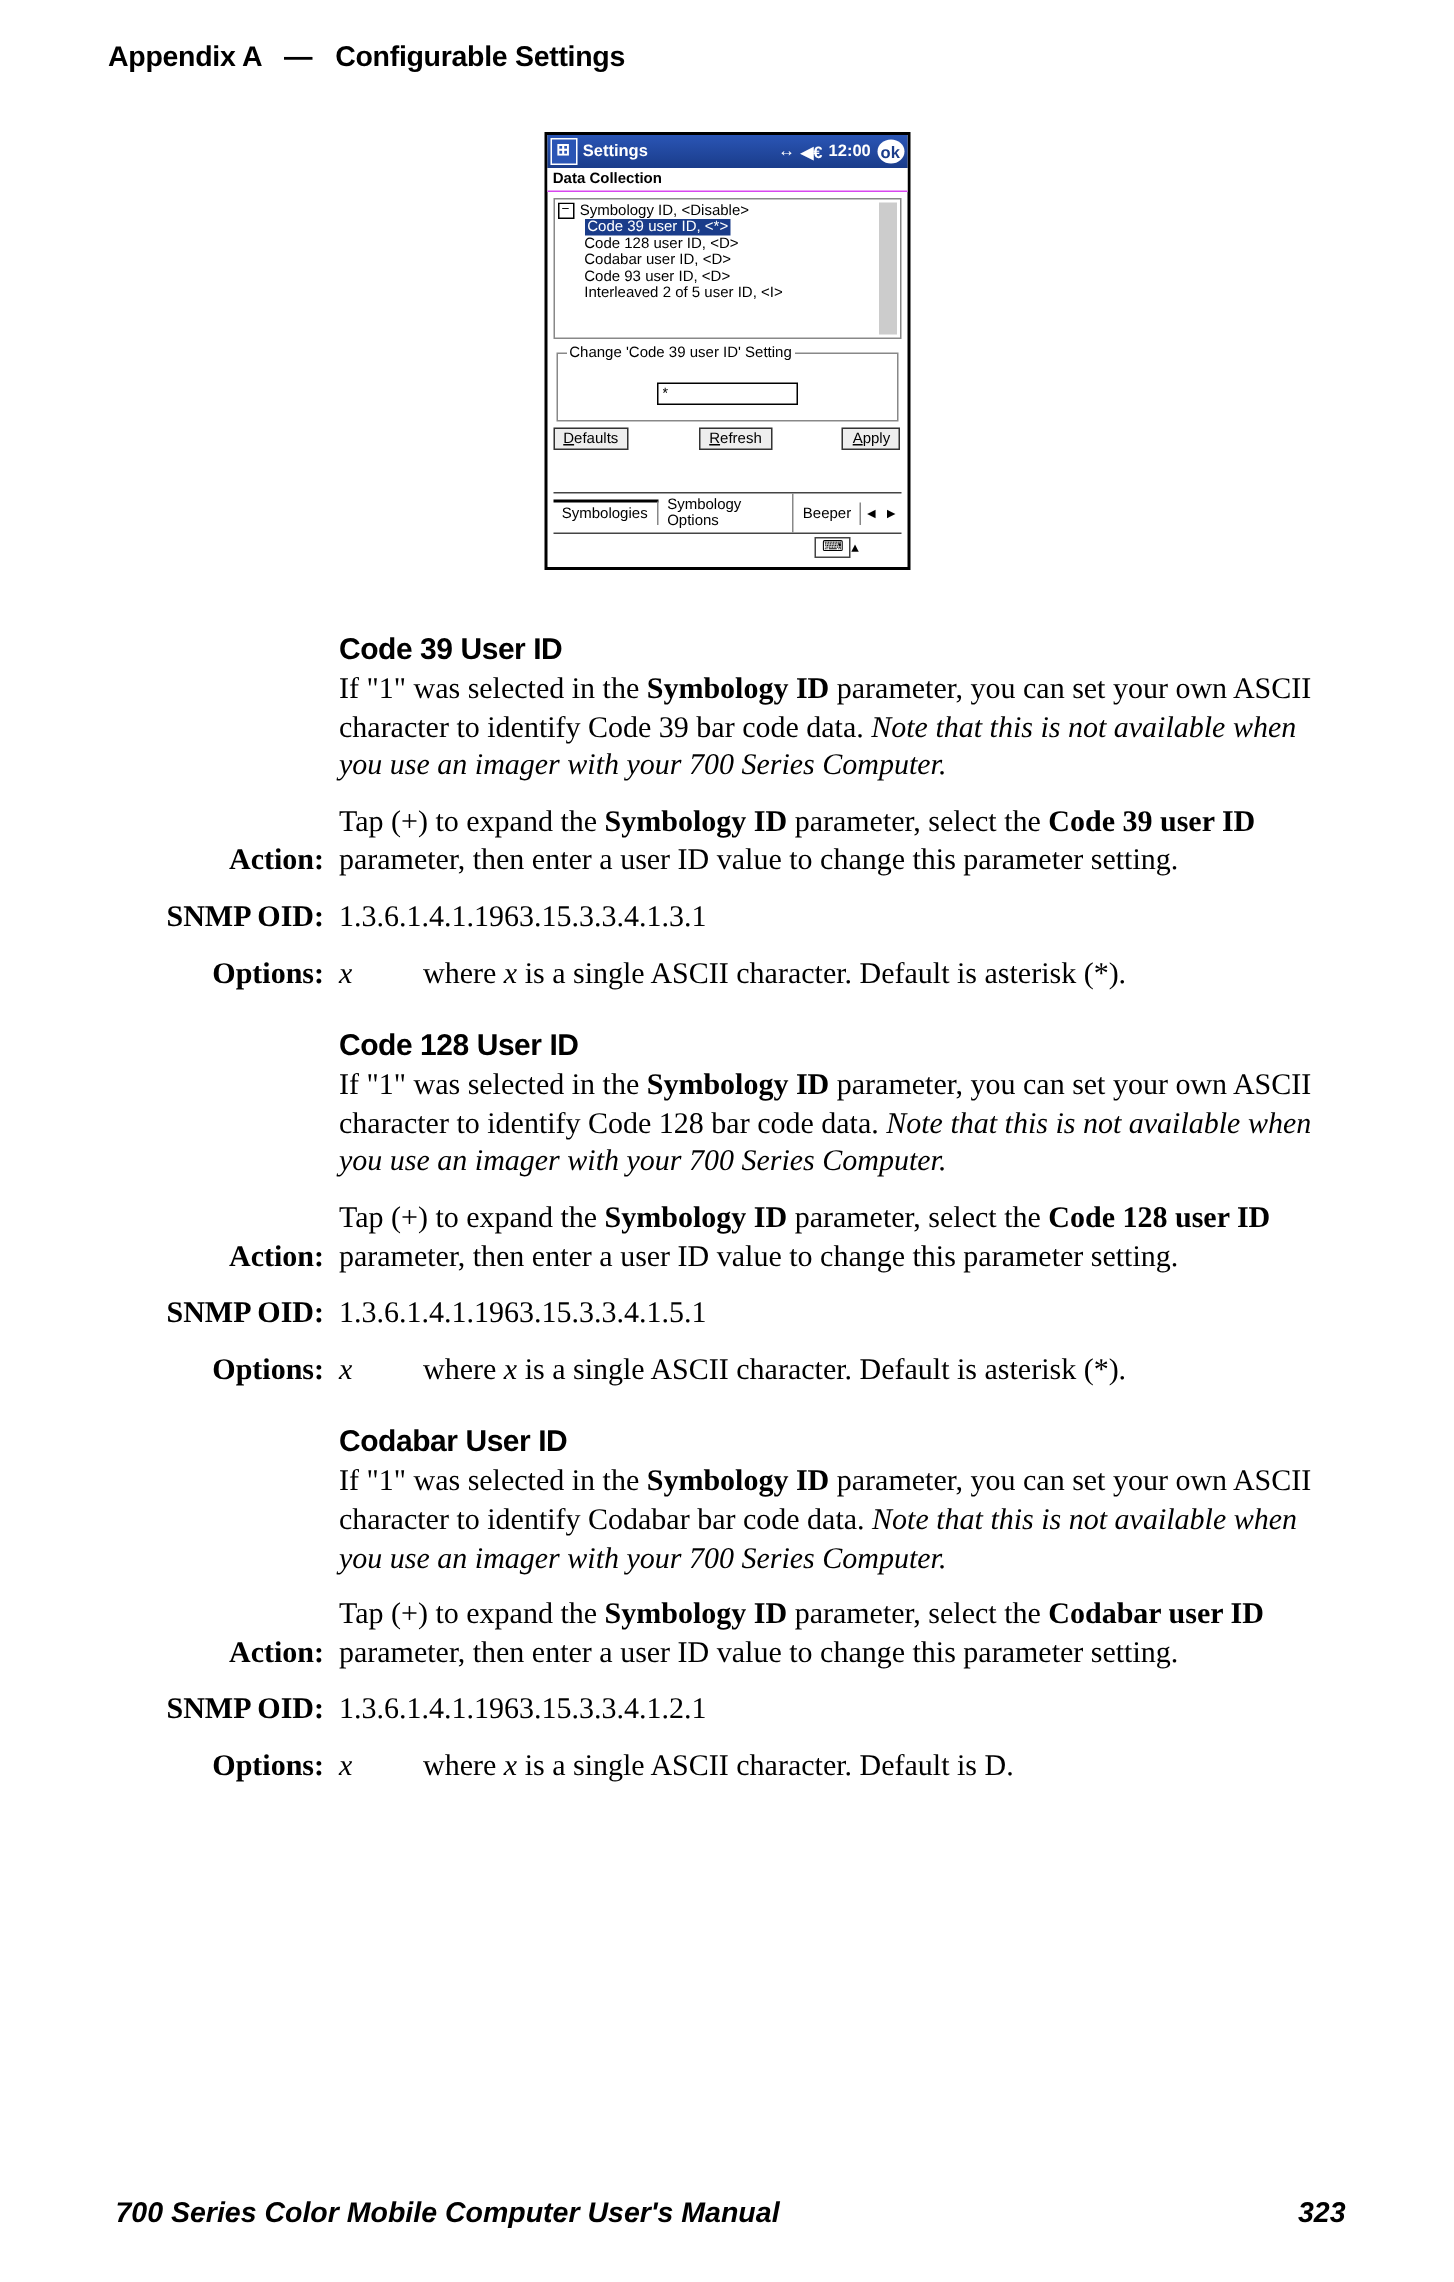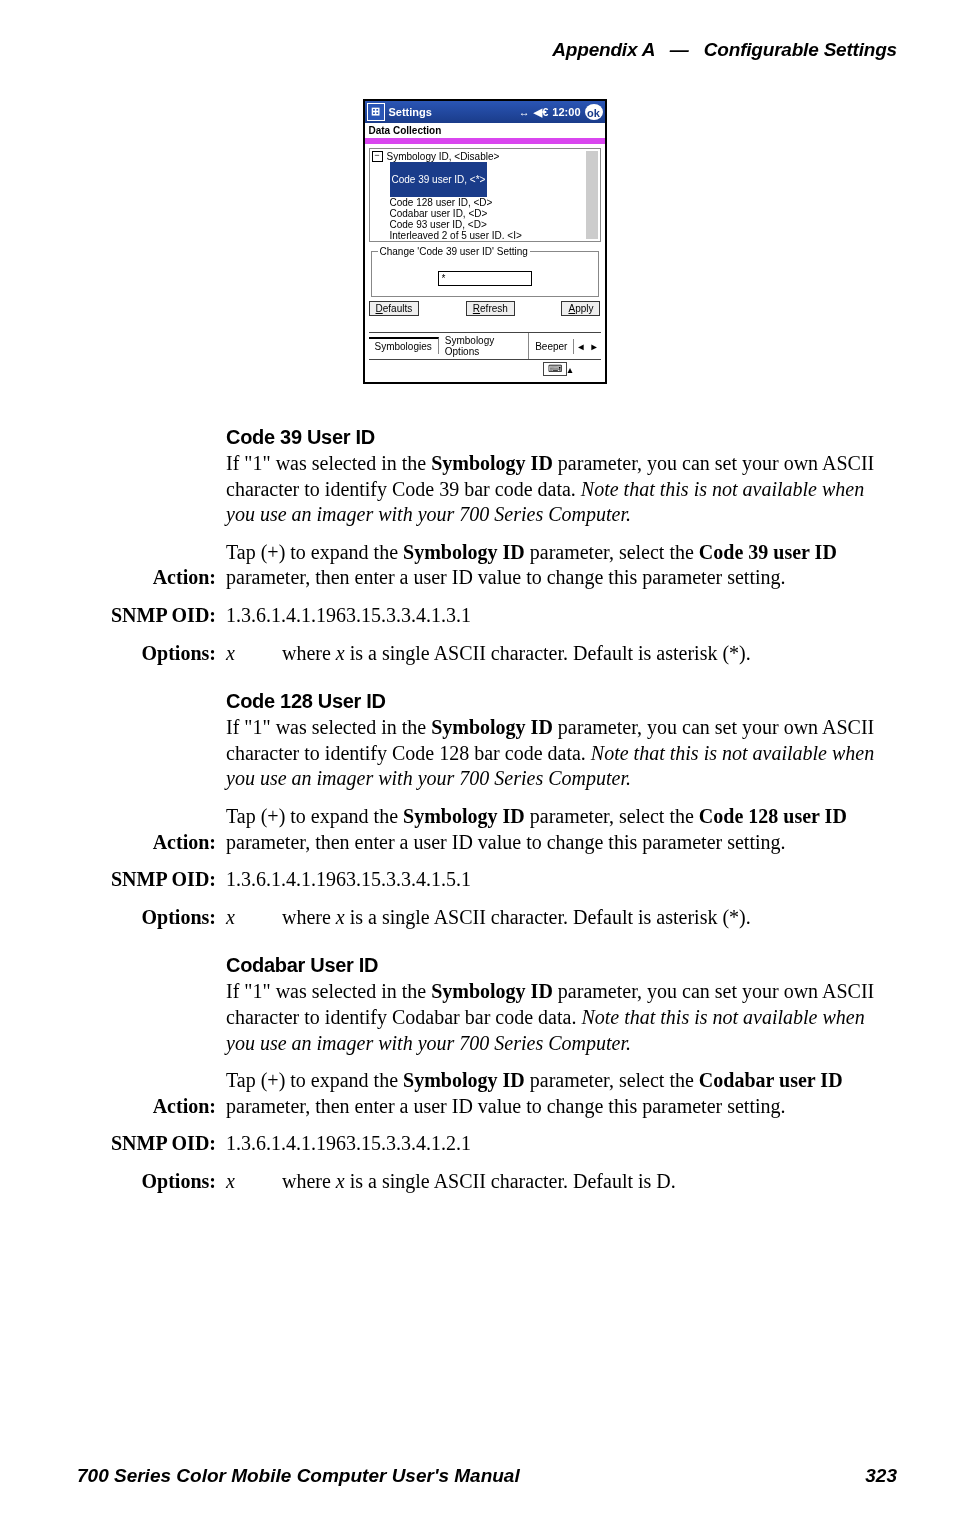--- a/index.html
+++ b/index.html
@@ -1,39 +1,39 @@
 <!DOCTYPE html>
 <html><head>
 <meta charset="utf-8">
 <style>
   html,body{margin:0;padding:0;background:#fff;font-family:Georgia,"Times New Roman",serif;color:#000}
   .page{width:969px;height:1521px;box-sizing:border-box;padding:28px 72px 0 72px;position:relative}
-  .hdr{font-family:Arial,Helvetica,sans-serif;font-weight:700;font-style:italic;text-align:right;font-size:19px;letter-spacing:-0.2px;margin-top:11px}
+  .hdr{font-family:Arial,Helvetica,sans-serif;font-weight:700;text-align:left;font-size:19px;letter-spacing:-0.2px;margin-top:0}
   .scrwrap{display:flex;justify-content:center;margin-top:38px}
 
   
   .pda{width:240px;border:2px solid #000;background:#fff;font-family:Tahoma,Verdana,sans-serif;font-size:10px;color:#000}
   .titlebar{display:flex;align-items:center;background:#1a3c8a;background:linear-gradient(#2a55b5,#1a3c8a);color:#fff;font-weight:700;padding:2px 2px;gap:4px;font-size:11px}
   .titlebar .flag{width:16px;height:16px;display:inline-block;background:#2a55b5;border:1px solid #fff;line-height:14px;text-align:center}
   .titlebar .spacer{flex:1}
   .titlebar .okbtn{display:inline-block;width:18px;height:16px;border-radius:50%;background:#fff;color:#1a3c8a;text-align:center;line-height:18px;font-weight:700}
-  .appcap{background:#fff;color:#000;padding:2px 4px;border-bottom:6px solid #d946ef;font-weight:700}
+  .appcap{background:#fff;color:#000;padding:2px 4px;border-bottom:1px solid #d946ef;font-weight:700}
   .pdabody{padding:2px 4px 4px 4px}
   fieldset.tree{border:1px solid #888;margin:2px 0 2px 0;padding:2px}
   .tree .row{display:flex;align-items:center;gap:2px;white-space:nowrap}
-  .tree .sel{background:#1a3c8a;color:#fff;padding:12px 2px}
+  .tree .sel{background:#1a3c8a;color:#fff;padding:0 2px}
   .minus{display:inline-block;width:9px;height:9px;border:1px solid #000;line-height:7px;text-align:center;font-size:9px;margin-right:2px}
   .treebox{height:88px;overflow:hidden;border-right:12px solid #ccc;position:relative}
   fieldset.change{border:1px solid #888;padding:14px 6px 10px 6px;margin-top:4px}
   fieldset.change legend{font-size:10px;padding:0 2px}
   .inp{border:1px solid #000;width:86px;padding:1px 3px;font-family:inherit;font-size:10px;display:block;margin:0 auto}
   .btnrow{display:flex;justify-content:space-between;margin-top:4px}
   .pbtn{border:1px solid #333;padding:1px 6px;font-family:inherit;font-size:10px;background:#eee}
   .pbtn u{text-decoration:underline}
-  .tabs{display:flex;align-items:center;border-top:1px solid #444;margin-top:16px;font-size:10px}
+  .tabs{display:flex;align-items:center;border-top:1px solid #444;margin-top:28px;font-size:10px}
   .tab{padding:2px 6px;border-right:1px solid #888}
   .tab.active{font-weight:400;border-top:2px solid #000;margin-top:-2px;background:#fff}
   .arrow{padding:0 4px;font-weight:700}
   .siprow{height:18px;border-top:1px solid #444;display:flex;justify-content:flex-end;align-items:center;padding-right:28px}
   .sip{display:inline-block;padding:0 4px;border:1px solid #444;font-size:10px;line-height:12px}
 
   
   .content{margin-top:42px}
   .sub{font-family:Arial,Helvetica,sans-serif;font-weight:700;font-size:20px;letter-spacing:-0.3px;margin-left:154px;margin-top:24px}
   .intro{margin-left:154px;font-size:20px;line-height:1.28;margin-top:2px}

